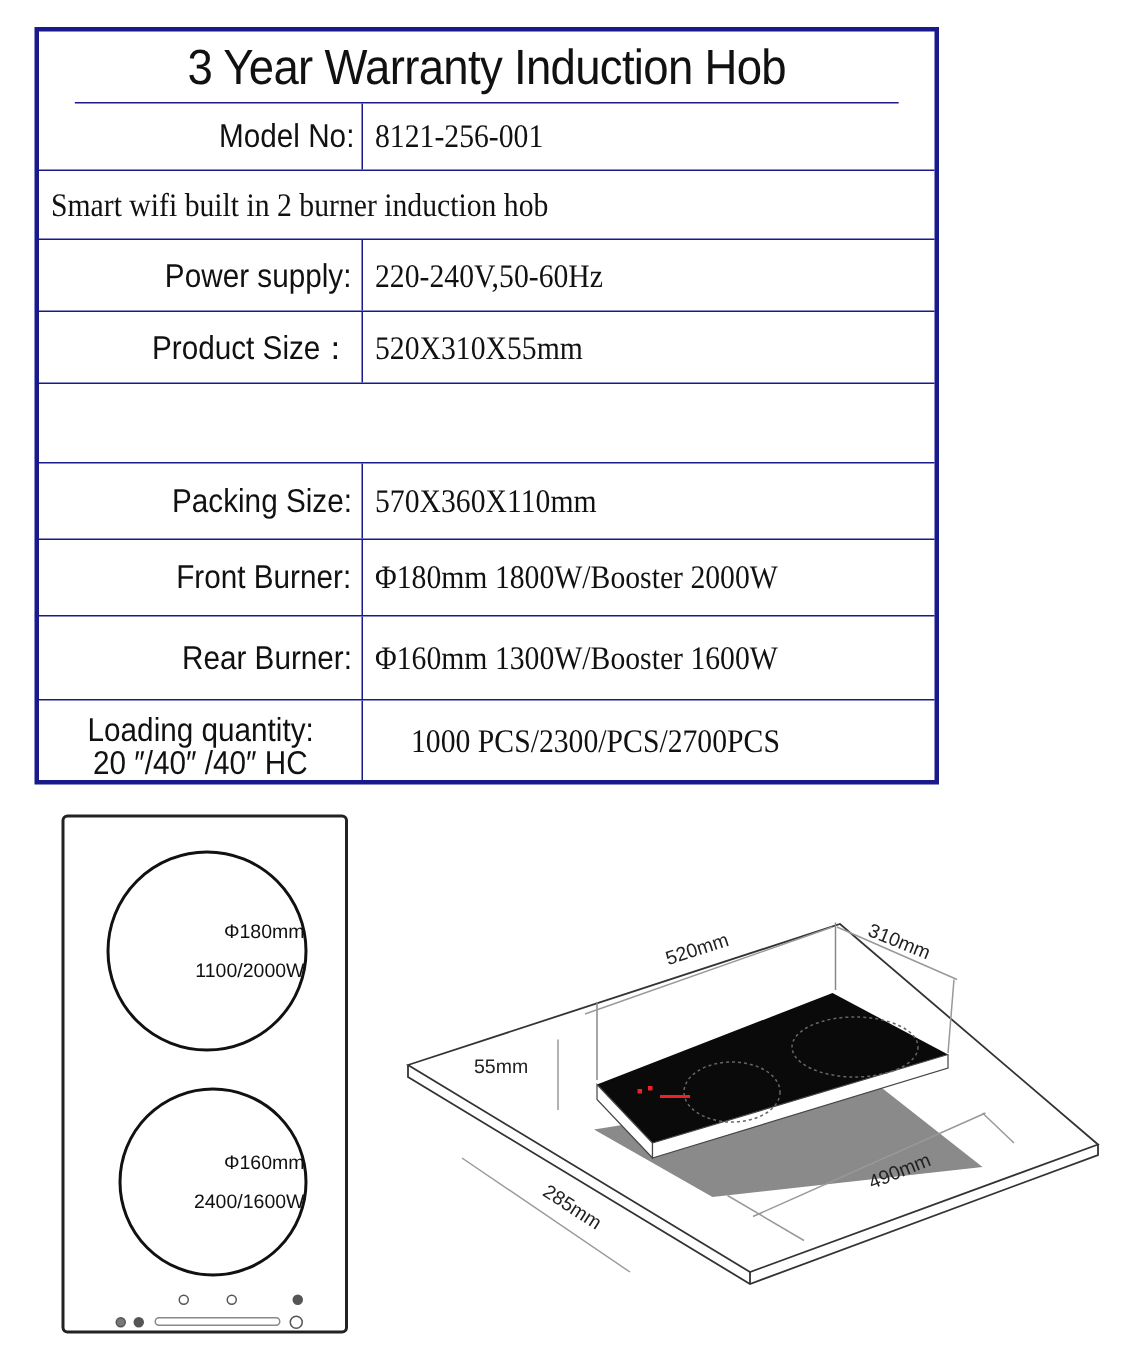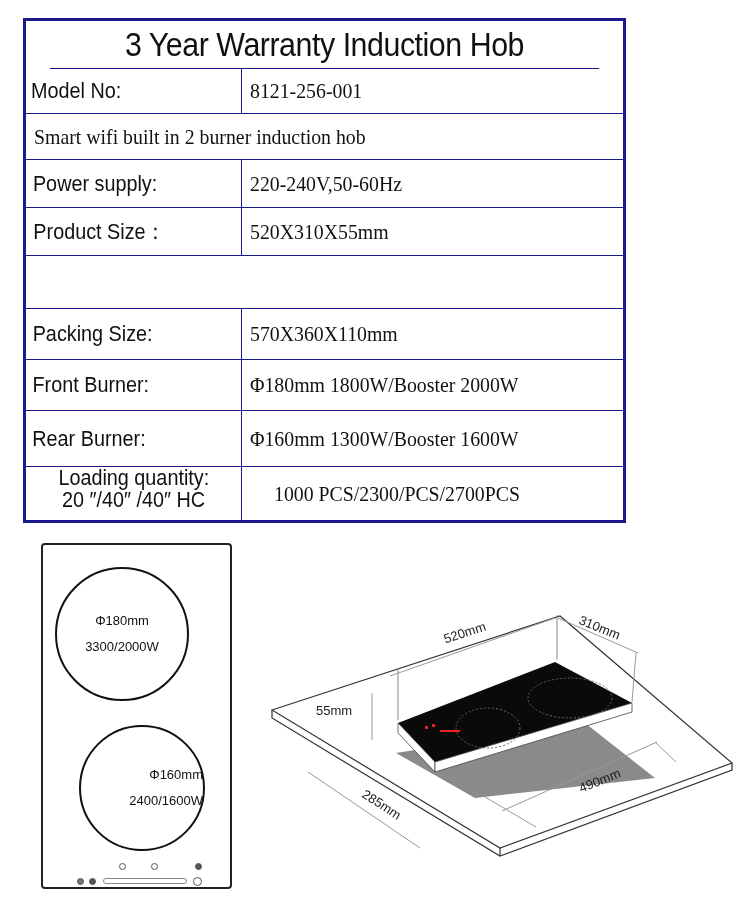--- a/index.html
+++ b/index.html
@@ -1,28 +1,28 @@
 <!DOCTYPE html>
 <html><head>
 <meta charset="utf-8">
 <style>
   html,body{margin:0;padding:0;background:#fff;}
   body{width:750px;height:900px;position:relative;overflow:hidden;font-family:"Liberation Sans","DejaVu Sans",sans-serif;color:#111;}
   .spec-table{position:absolute;left:23px;top:18px;width:603px;border:3px solid #1a1a8c;box-sizing:border-box;}
   .title{height:47px;display:flex;align-items:center;justify-content:center;font-size:33px;letter-spacing:-0.5px;border-bottom:1.5px solid #1a1a8c;transform:scaleX(0.92);}
   .row{display:flex;border-bottom:1.5px solid #1a1a8c;}
   .row:last-child{border-bottom:none;gap:24px;}
-  .label{width:216px;border-right:1.5px solid #1a1a8c;display:flex;align-items:center;justify-content:flex-start;font-size:22px;box-sizing:border-box;}
+  .label{width:216px;border-right:1.5px solid #1a1a8c;display:flex;align-items:center;justify-content:flex-end;font-size:22px;box-sizing:border-box;}
   .value{flex:1;display:flex;align-items:center;padding-left:8px;font-size:22px;font-family:Liberation Serif, serif;}
   .label span,.value span{display:inline-block;transform:scaleX(0.9);transform-origin:left center;white-space:nowrap;}
   .label span{transform-origin:center;}
   .label.multi{flex-direction:column;line-height:22px;}
   .diagram-left{position:absolute;left:41px;top:543px;width:191px;height:346px;border:2px solid #222;border-radius:4px;box-sizing:border-box;}
   .burner{position:absolute;border:2.5px solid #111;border-radius:50%;display:flex;flex-direction:column;align-items:center;justify-content:center;font-size:13px;line-height:26px;}
-  .b1{left:12px;top:22px;width:130px;height:130px;}
+  .b1{left:28px;top:22px;width:130px;height:130px;align-items:flex-end;}
   .b2{left:36px;top:180px;width:122px;height:122px;align-items:flex-end;}
   .ctrl-dot{position:absolute;width:5px;height:5px;border:1px solid #555;border-radius:50%;}
   .slider{position:absolute;left:60px;top:333px;width:82px;height:4px;border:1px solid #888;border-radius:3px;}
   .iso{position:absolute;left:260px;top:590px;width:480px;height:270px;}
   .dim{position:absolute;font-size:13px;color:#222;white-space:nowrap;}
 </style>
 </head>
 <body>
 
 <div class="spec-table">
@@ -89,21 +89,21 @@
     </div>
     <div class="value">
         <span>1000 PCS/2300/PCS/2700PCS</span>
       </div>
   </div>
 </div>
 
 <div class="diagram-left">
   <div class="burner b1">
     <span>Φ180mm</span>
-    <span>3300/2000W</span>
+    <span>1100/2000W</span>
   </div>
   <div class="burner b2">
     <span>Φ160mm</span>
     <span>2400/1600W</span>
   </div>
   <div class="ctrl-dot" style="left:76px;top:318px"></div>
   <div class="ctrl-dot" style="left:108px;top:318px"></div>
   <div class="ctrl-dot" style="left:152px;top:318px;background:#555"></div>
   <div class="ctrl-dot" style="left:34px;top:333px;background:#777"></div>
   <div class="ctrl-dot" style="left:46px;top:333px;background:#555"></div>

